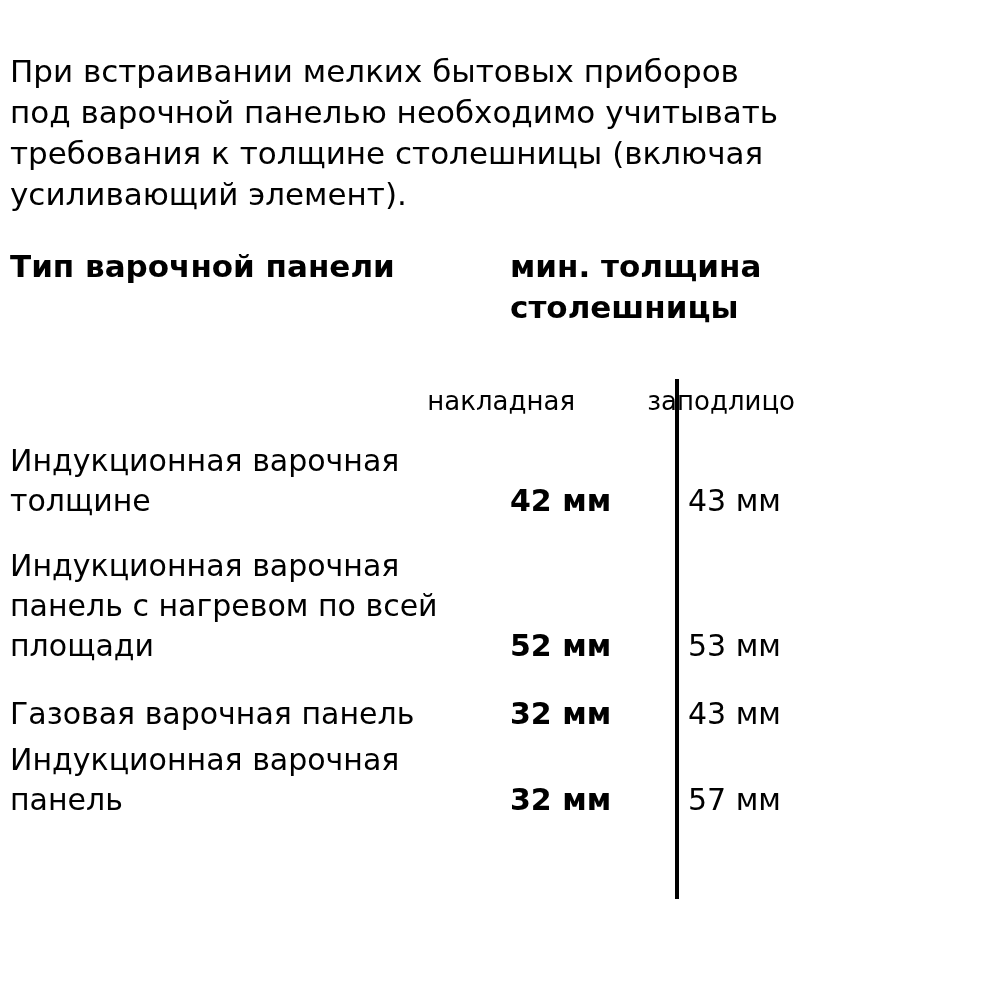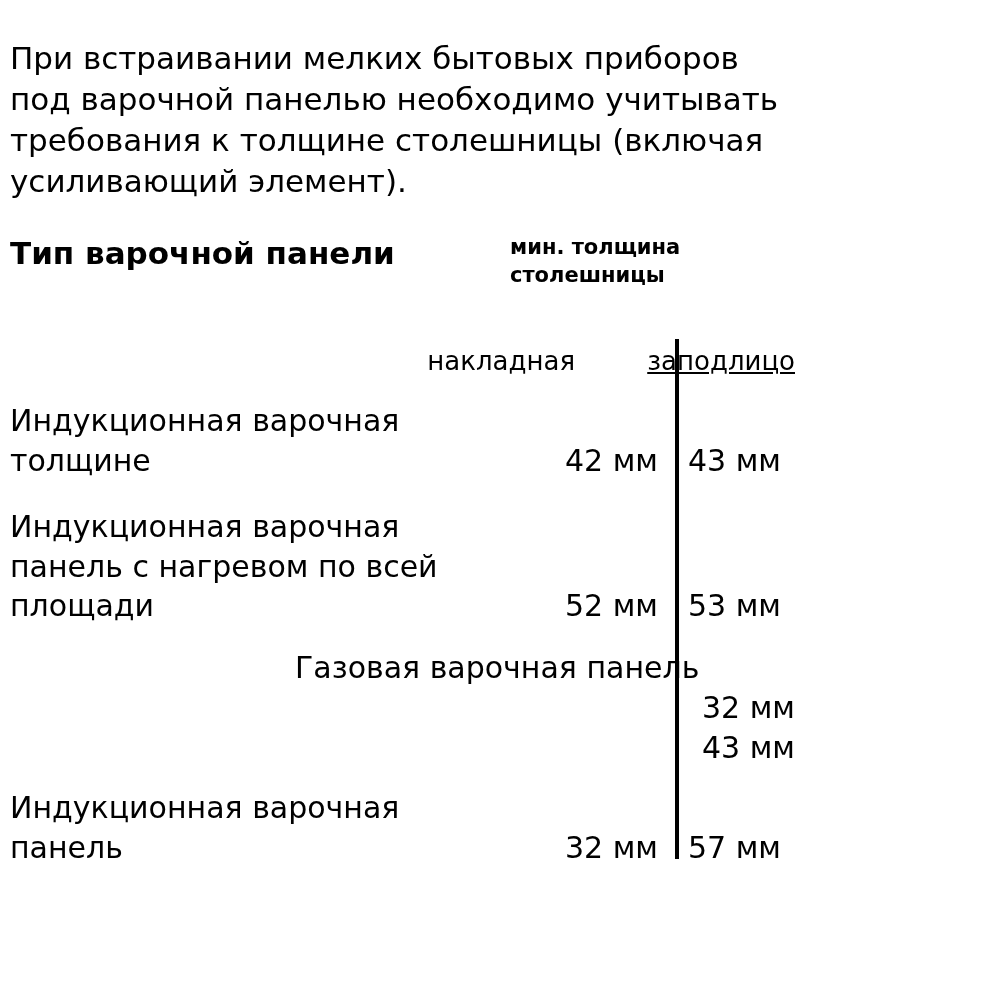--- a/index.html
+++ b/index.html
@@ -12,21 +12,21 @@
     background: #ffffff;
     font-family: "DejaVu Sans", sans-serif;
     color: #000000;
     overflow: hidden;
   }
   .page {
     position: relative;
     width: 805px;
     height: 1000px;
     box-sizing: border-box;
-    padding: 7px 10px 0 10px;
+    padding: 20px 10px 0 10px;
   }
 
   .intro {
     font-size: 31px;
     line-height: 1.32;
     letter-spacing: 0px;
     font-weight: 400;
     max-width: 980px;
   }
 
@@ -34,21 +34,21 @@
     display: flex;
     align-items: flex-start;
   }
   .table-head .th-left {
     font-size: 31px;
     font-weight: 700;
     line-height: 1.34;
     width: 500px;
   }
   .table-head .th-right {
-    font-size: 21px;
+    font-size: 31px;
     font-weight: 700;
     line-height: 1.34;
     flex: 1;
   }
 
   .subhead {
     margin-top: 40px;
     display: flex;
     align-items: flex-end;
     height: 48px;
@@ -61,21 +61,20 @@
     font-weight: 400;
     line-height: 1.2;
     text-align: left;
   }
   .subhead .sh-col.mount {
     width: 258px;
     text-align: center;
   }
   .subhead .sh-col.flush {
     padding-left: 24px;
-    text-decoration: underline;
   }
 
   .rows {
     position: relative;
     margin-top: 24px;
   }
 
   .row {
     display: flex;
     align-items: flex-end;
@@ -88,21 +87,22 @@
     padding-right: 6px;
     box-sizing: border-box;
   }
   .row .val {
     font-size: 30px;
     line-height: 1.33;
     white-space: nowrap;
   }
   .row .val.mount {
     width: 148px;
-    text-align: right;
+    text-align: left;
+    font-weight: bold;
   }
   .row .val.flush {
     padding-left: 30px;
   }
 
   
   .divider {
     position: absolute;
     left: 665px;
     top: -62px;
@@ -130,27 +130,27 @@
 
   <div class="rows">
     <div class="divider" style="height: 520px;"></div>
 
     <div class="row" style="margin-bottom:26px;">
       <div class="label">Индукционная варочная толщине</div>
       <div class="val mount">42 мм</div>
       <div class="val flush">43 мм</div>
     </div>
 
-    <div class="row" style="margin-bottom:22px;">
+    <div class="row" style="margin-bottom:28px;">
       <div class="label">Индукционная варочная панель с нагревом по всей площади</div>
       <div class="val mount">52 мм</div>
       <div class="val flush">53 мм</div>
     </div>
 
-    <div class="row" style="margin-bottom:20px;flex-direction:column;">
+    <div class="row" style="margin-bottom:6px;">
       <div class="label">Газовая варочная панель</div>
       <div class="val mount">32 мм</div>
       <div class="val flush">43 мм</div>
     </div>
 
     <div class="row">
       <div class="label">Индукционная варочная панель</div>
       <div class="val mount">32 мм</div>
       <div class="val flush">57 мм</div>
     </div>

